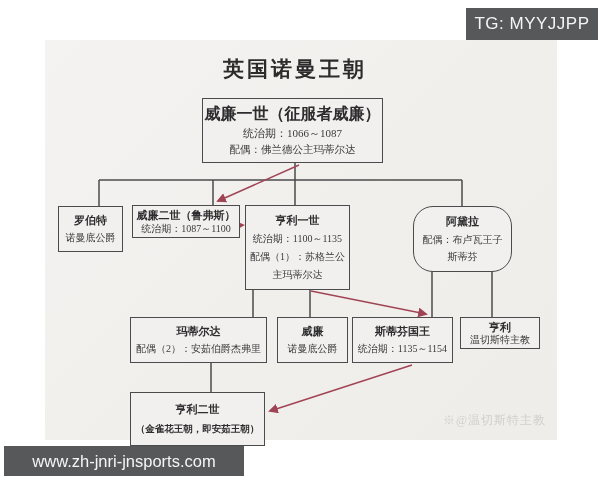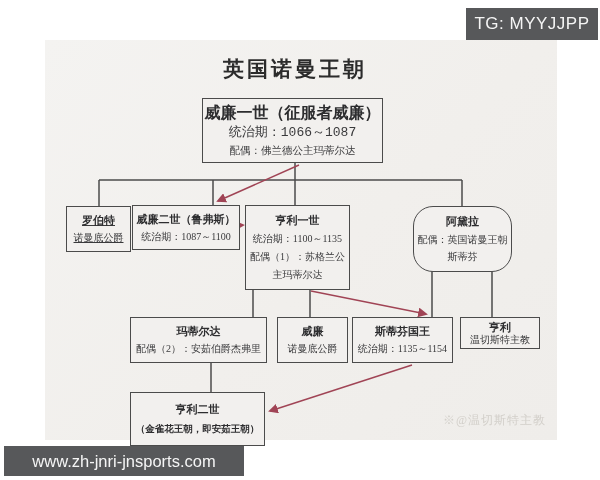--- a/index.html
+++ b/index.html
@@ -65,44 +65,44 @@
       <line x1="227" y1="226" x2="243" y2="225" marker-end="url(#arrow)"></line>
       <line x1="311" y1="291" x2="426" y2="314" marker-end="url(#arrow)"></line>
       <line x1="412" y1="365" x2="270" y2="411" marker-end="url(#arrow)"></line>
     </g>
   </svg>
 
   <div class="title">英国诺曼王朝</div>
 
   <div class="node" style="left:202px;top:98px;width:181px;height:65px;">
     <div class="b-line" style="font-size:16px;">威廉一世（征服者威廉）</div>
-    <div class="n-line" style="font-size:13px;font-family:Liberation Mono, monospace;">统治期：1066～1087</div>
+    <div class="n-line" style="font-size:11px;">统治期：1066～1087</div>
     <div class="n-line" style="font-size:10.5px;">配偶：佛兰德公主玛蒂尔达</div>
   </div>
 
-  <div class="node" style="left:66px;top:206px;width:65px;height:46px;text-decoration:underline;">
+  <div class="node" style="left:58px;top:206px;width:65px;height:46px;">
     <div class="b-line">罗伯特</div>
     <div class="n-line">诺曼底公爵</div>
   </div>
 
-  <div class="node" style="left:132px;top:205px;width:108px;height:45px;">
+  <div class="node" style="left:132px;top:205px;width:108px;height:33px;">
     <div class="b-line">威廉二世（鲁弗斯）</div>
     <div class="n-line">统治期：1087～1100</div>
   </div>
 
   <div class="node" style="left:245px;top:205px;width:105px;height:85px;">
     <div class="b-line">亨利一世</div>
     <div class="n-line">统治期：1100～1135</div>
     <div class="n-line">配偶（1）：苏格兰公</div>
     <div class="n-line">主玛蒂尔达</div>
   </div>
 
   <div class="node" style="left:413px;top:206px;width:99px;height:66px;border-radius:20px;">
     <div class="b-line">阿黛拉</div>
-    <div class="n-line">配偶：英国诺曼王朝</div>
+    <div class="n-line">配偶：布卢瓦王子</div>
     <div class="n-line">斯蒂芬</div>
   </div>
 
   <div class="node" style="left:130px;top:317px;width:137px;height:46px;">
     <div class="b-line">玛蒂尔达</div>
     <div class="n-line">配偶（2）：安茹伯爵杰弗里</div>
   </div>
 
   <div class="node" style="left:277px;top:317px;width:71px;height:46px;">
     <div class="b-line">威廉</div>

